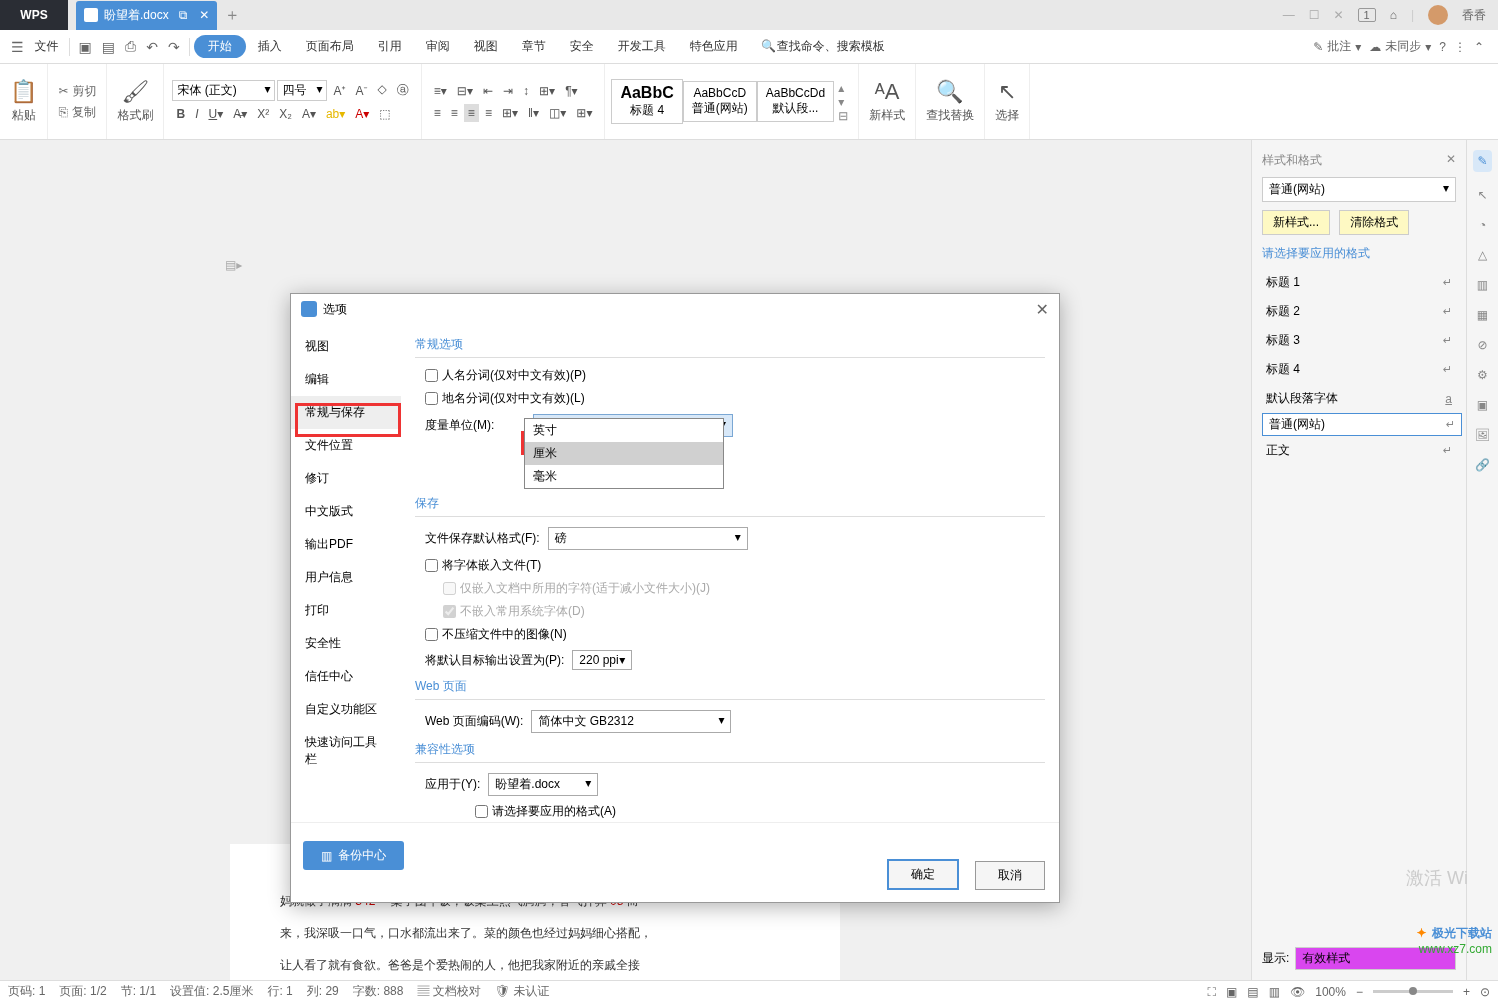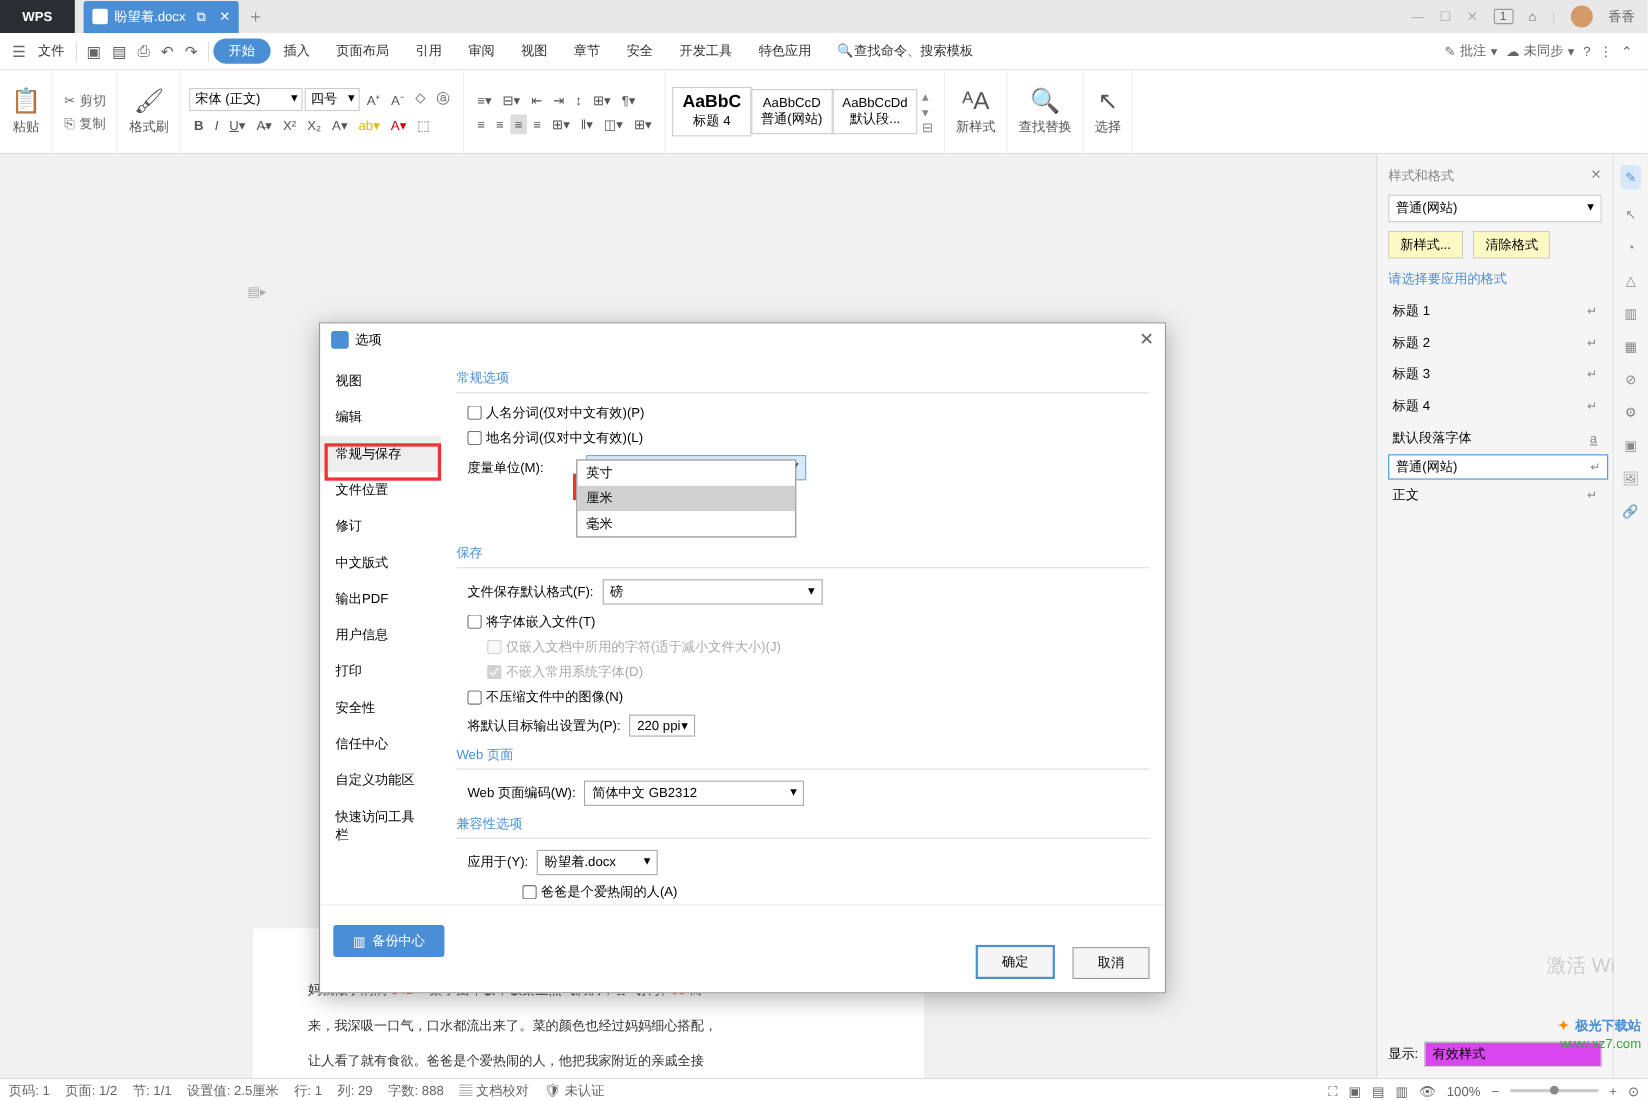--- a/index.html
+++ b/index.html
@@ -422,21 +422,21 @@
         <div class="sect-title">兼容性选项</div>
         <div class="field-row">
           <span>应用于(Y):</span>
           <div class="sel2" style="width:110px">
               <span>盼望着.docx</span>
               <span>▾</span>
             </div>
         </div>
         <label class="chk" style="padding-left:60px">
             <input type="checkbox" style="">
-            <span>爸爸是个爱热闹的人(A)</span>
+            <span>请选择要应用的格式(A)</span>
           </label>
 
       </div>
     </div>
     <div class="dlg-footer">
       <div class="backup-btn">▥ <span>备份中心</span></div>
       <div class="dlg-btn btn-ok">确定</div>
       <div class="dlg-btn btn-cancel">取消</div>
     </div>
   </div>

